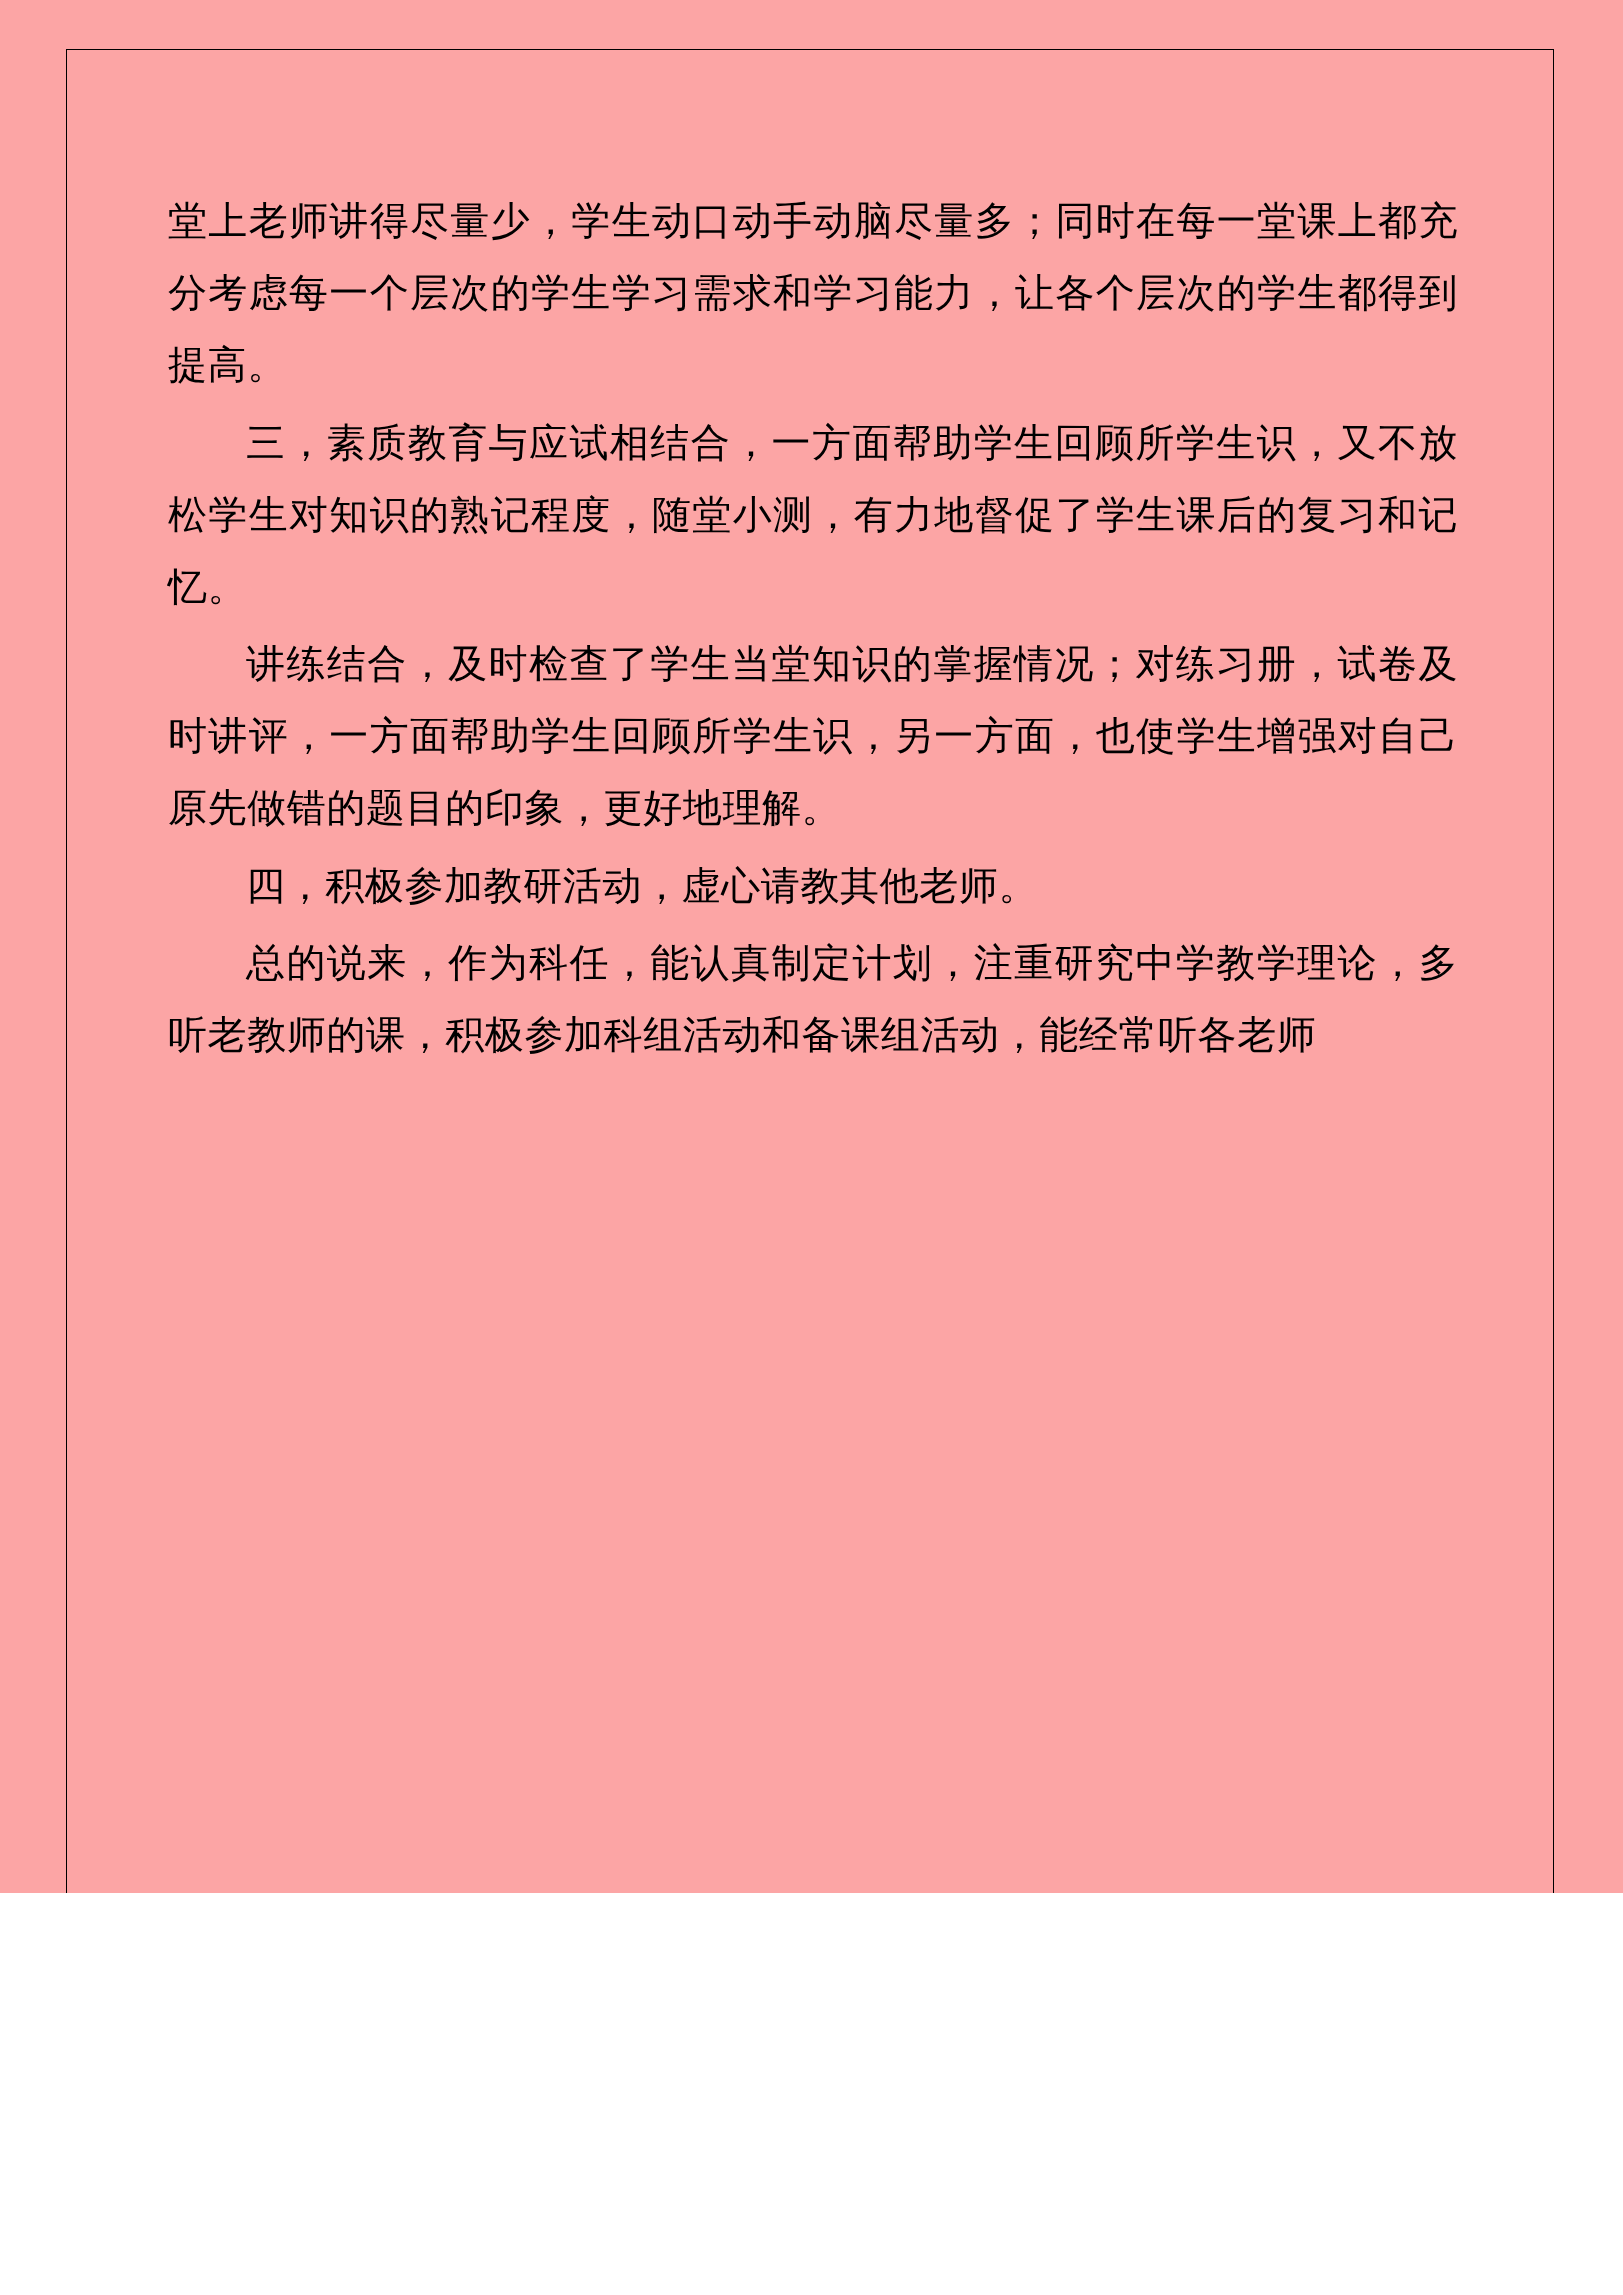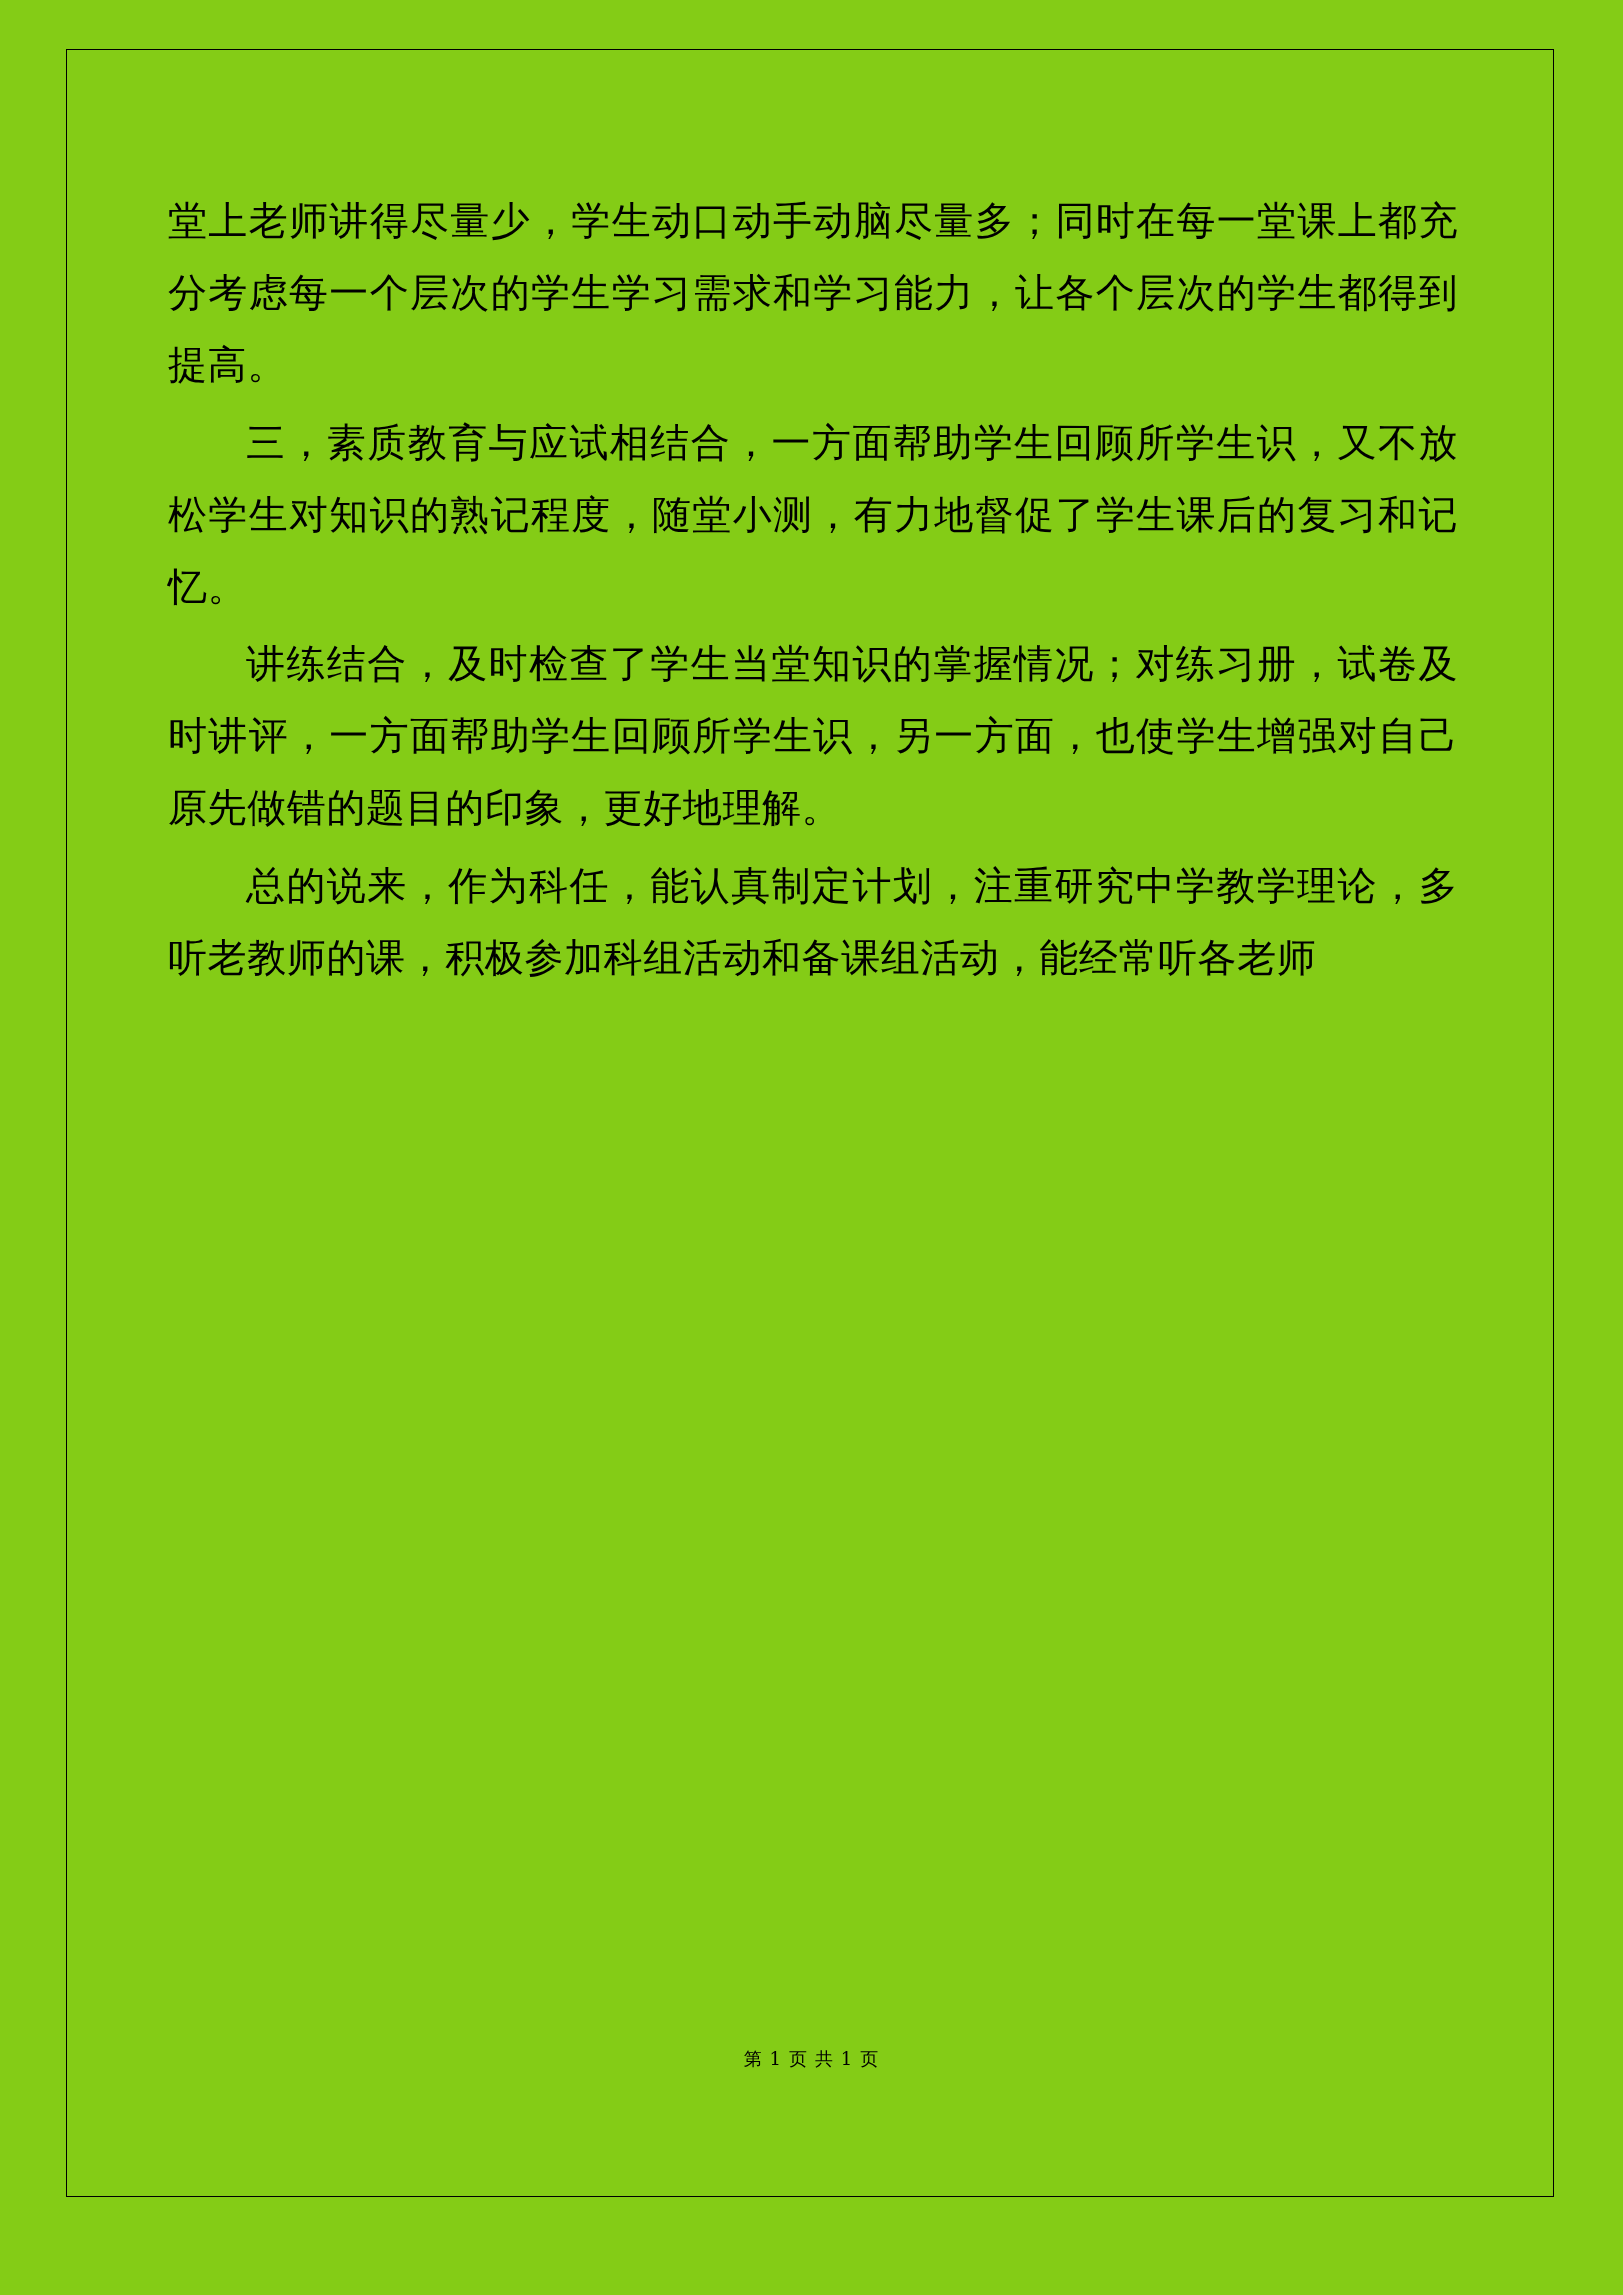--- a/index.html
+++ b/index.html
@@ -6,22 +6,22 @@
     margin: 0;
     padding: 0;
     background: #ffffff;
   }
   body {
     font-family: "DejaVu Serif", "Liberation Serif", serif;
   }
   .page {
     position: relative;
     width: 1623px;
-    height: 2295px;
-    background: #84cc16;
+    height: 1893px;
+    background: #fca5a5;
     box-sizing: border-box;
     overflow: hidden;
   }
   .page-border {
     position: absolute;
     left: 66px;
     top: 49px;
     width: 1488px;
     height: 2148px;
     border: 1.7px solid #000000;
@@ -61,18 +61,19 @@
 </head>
 <body>
 
 <div class="page">
   <div class="page-border"></div>
 
   <div class="content">
     <p class="para">堂上老师讲得尽量少，学生动口动手动脑尽量多；同时在每一堂课上都充分考虑每一个层次的学生学习需求和学习能力，让各个层次的学生都得到提高。</p>
     <p class="para indent">三，素质教育与应试相结合，一方面帮助学生回顾所学生识，又不放松学生对知识的熟记程度，随堂小测，有力地督促了学生课后的复习和记忆。</p>
     <p class="para indent">讲练结合，及时检查了学生当堂知识的掌握情况；对练习册，试卷及时讲评，一方面帮助学生回顾所学生识，另一方面，也使学生增强对自己原先做错的题目的印象，更好地理解。</p>
+    <p class="para indent">四，积极参加教研活动，虚心请教其他老师。</p>
     <p class="para indent">总的说来，作为科任，能认真制定计划，注重研究中学教学理论，多听老教师的课，积极参加科组活动和备课组活动，能经常听各老师</p>
   </div>
 
   <div class="footer">第 1 页   共 1 页</div>
 </div>
 
 
 </body></html>

